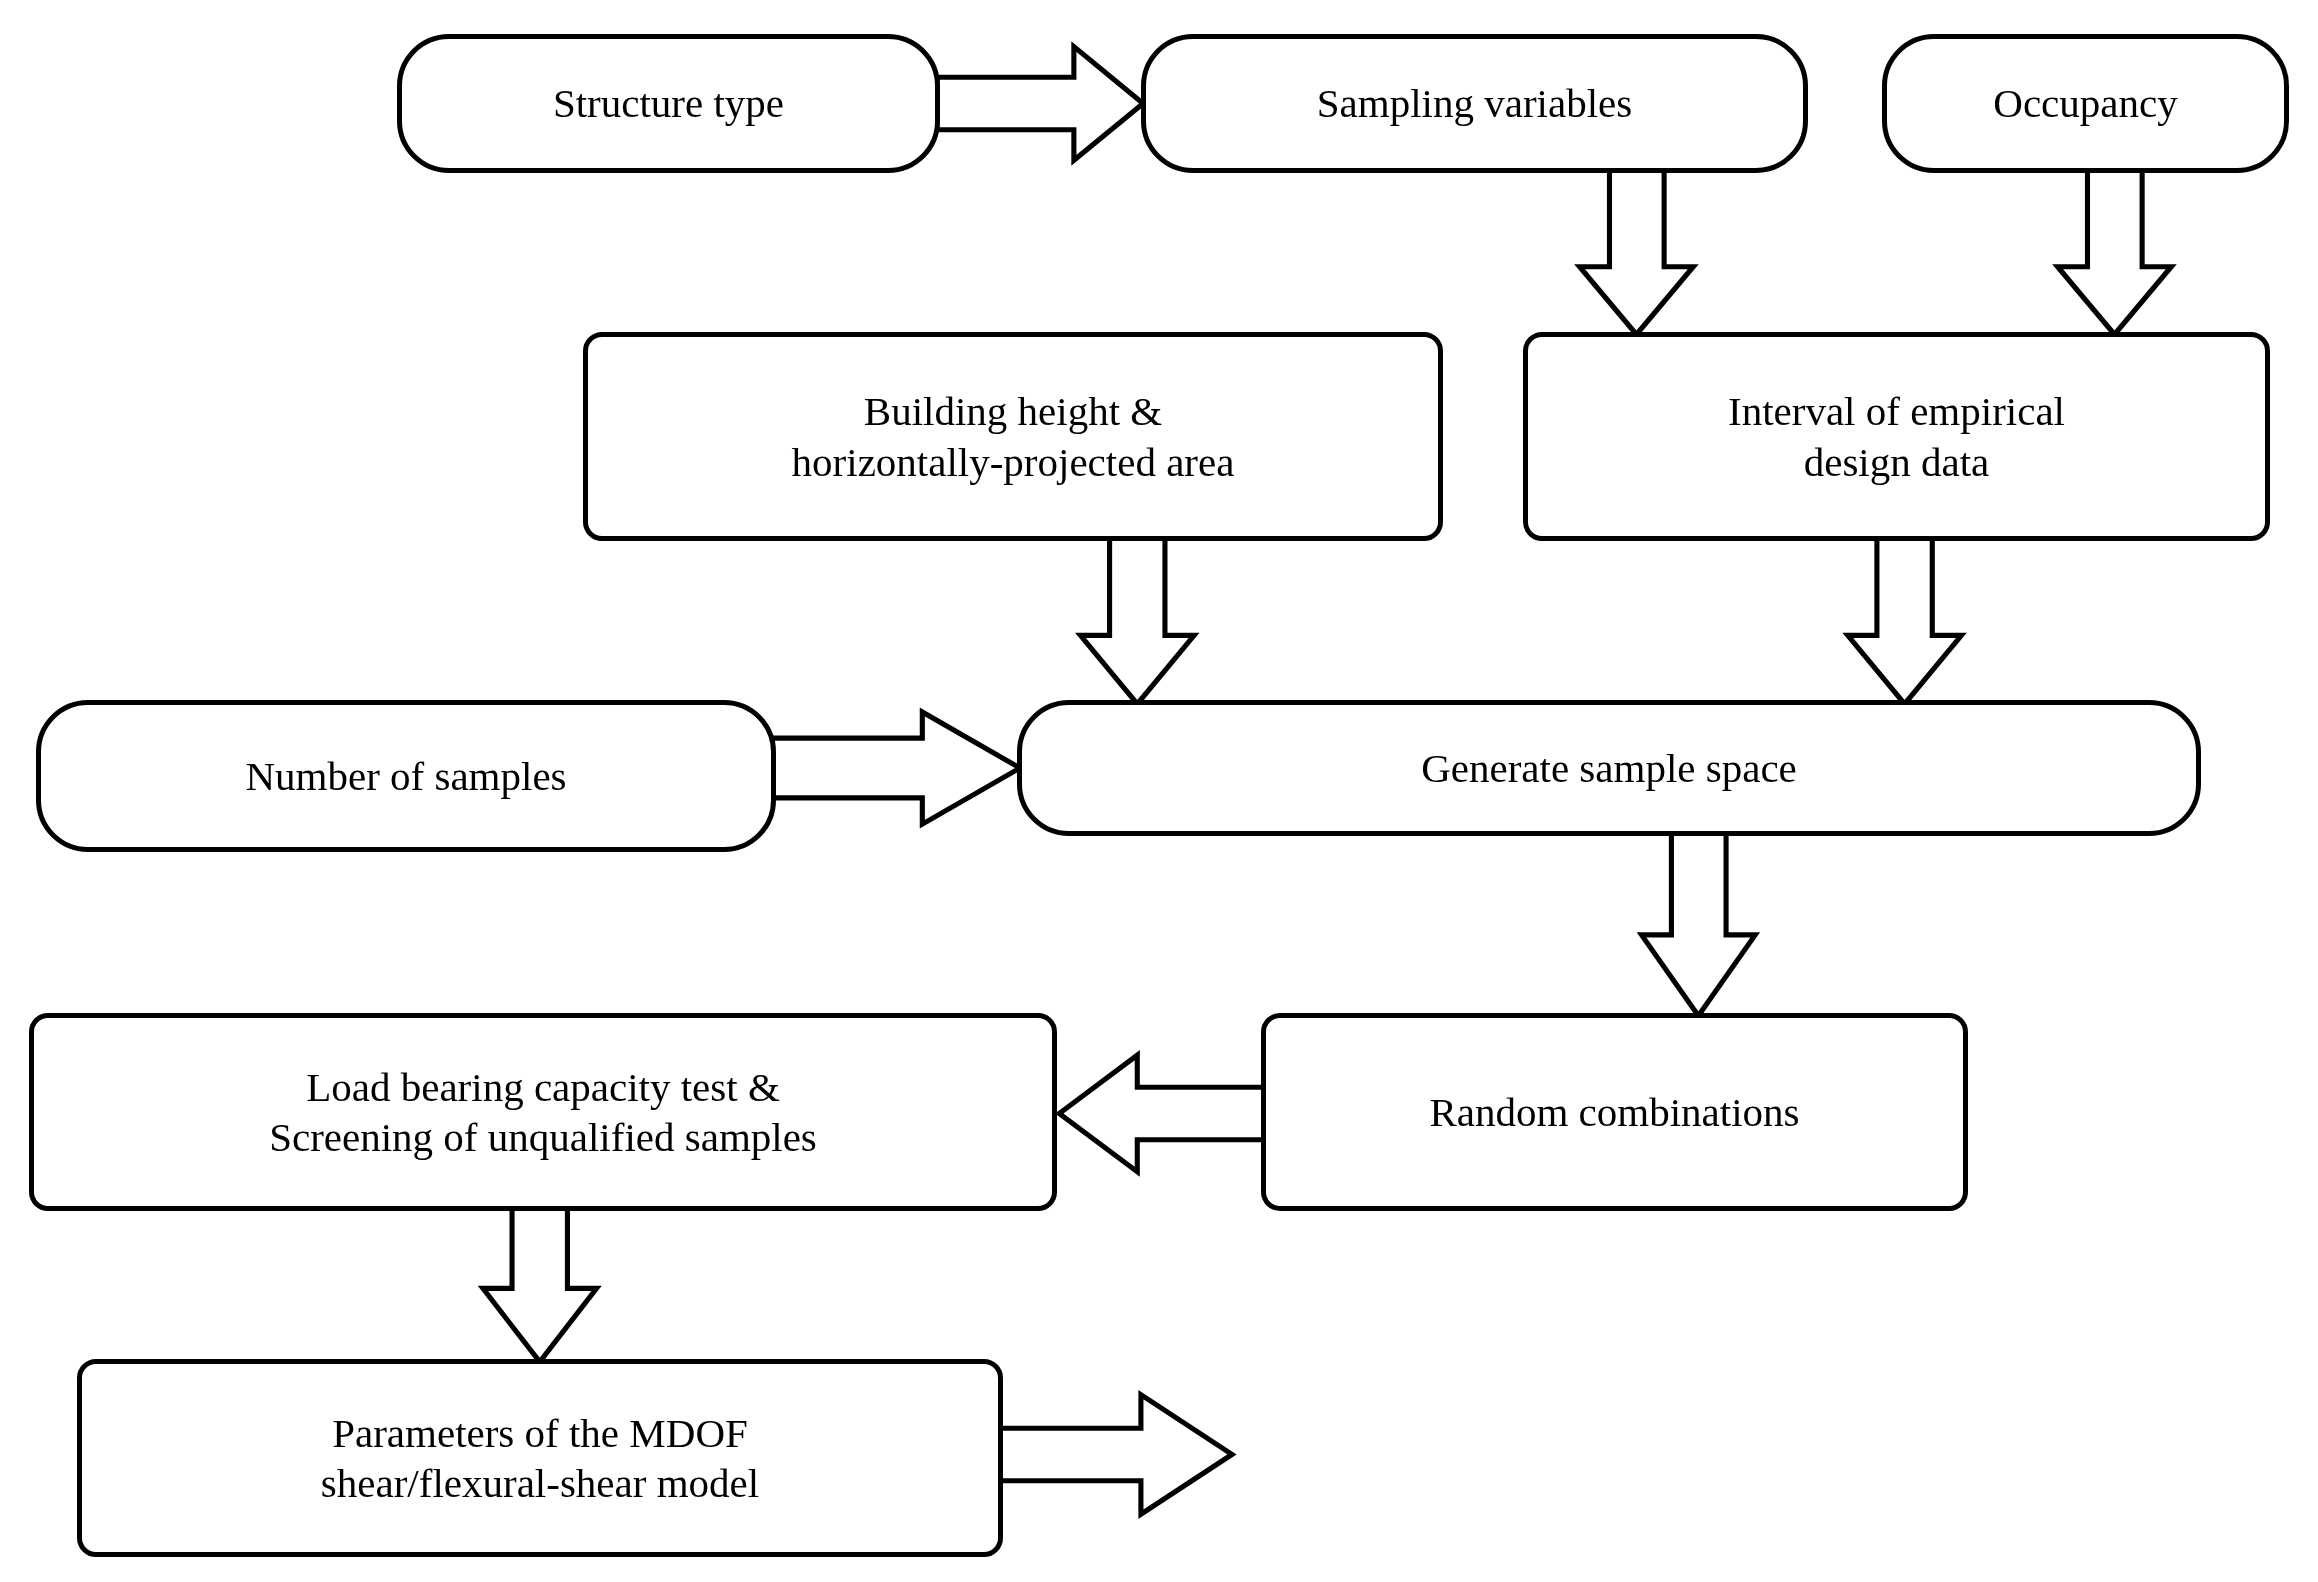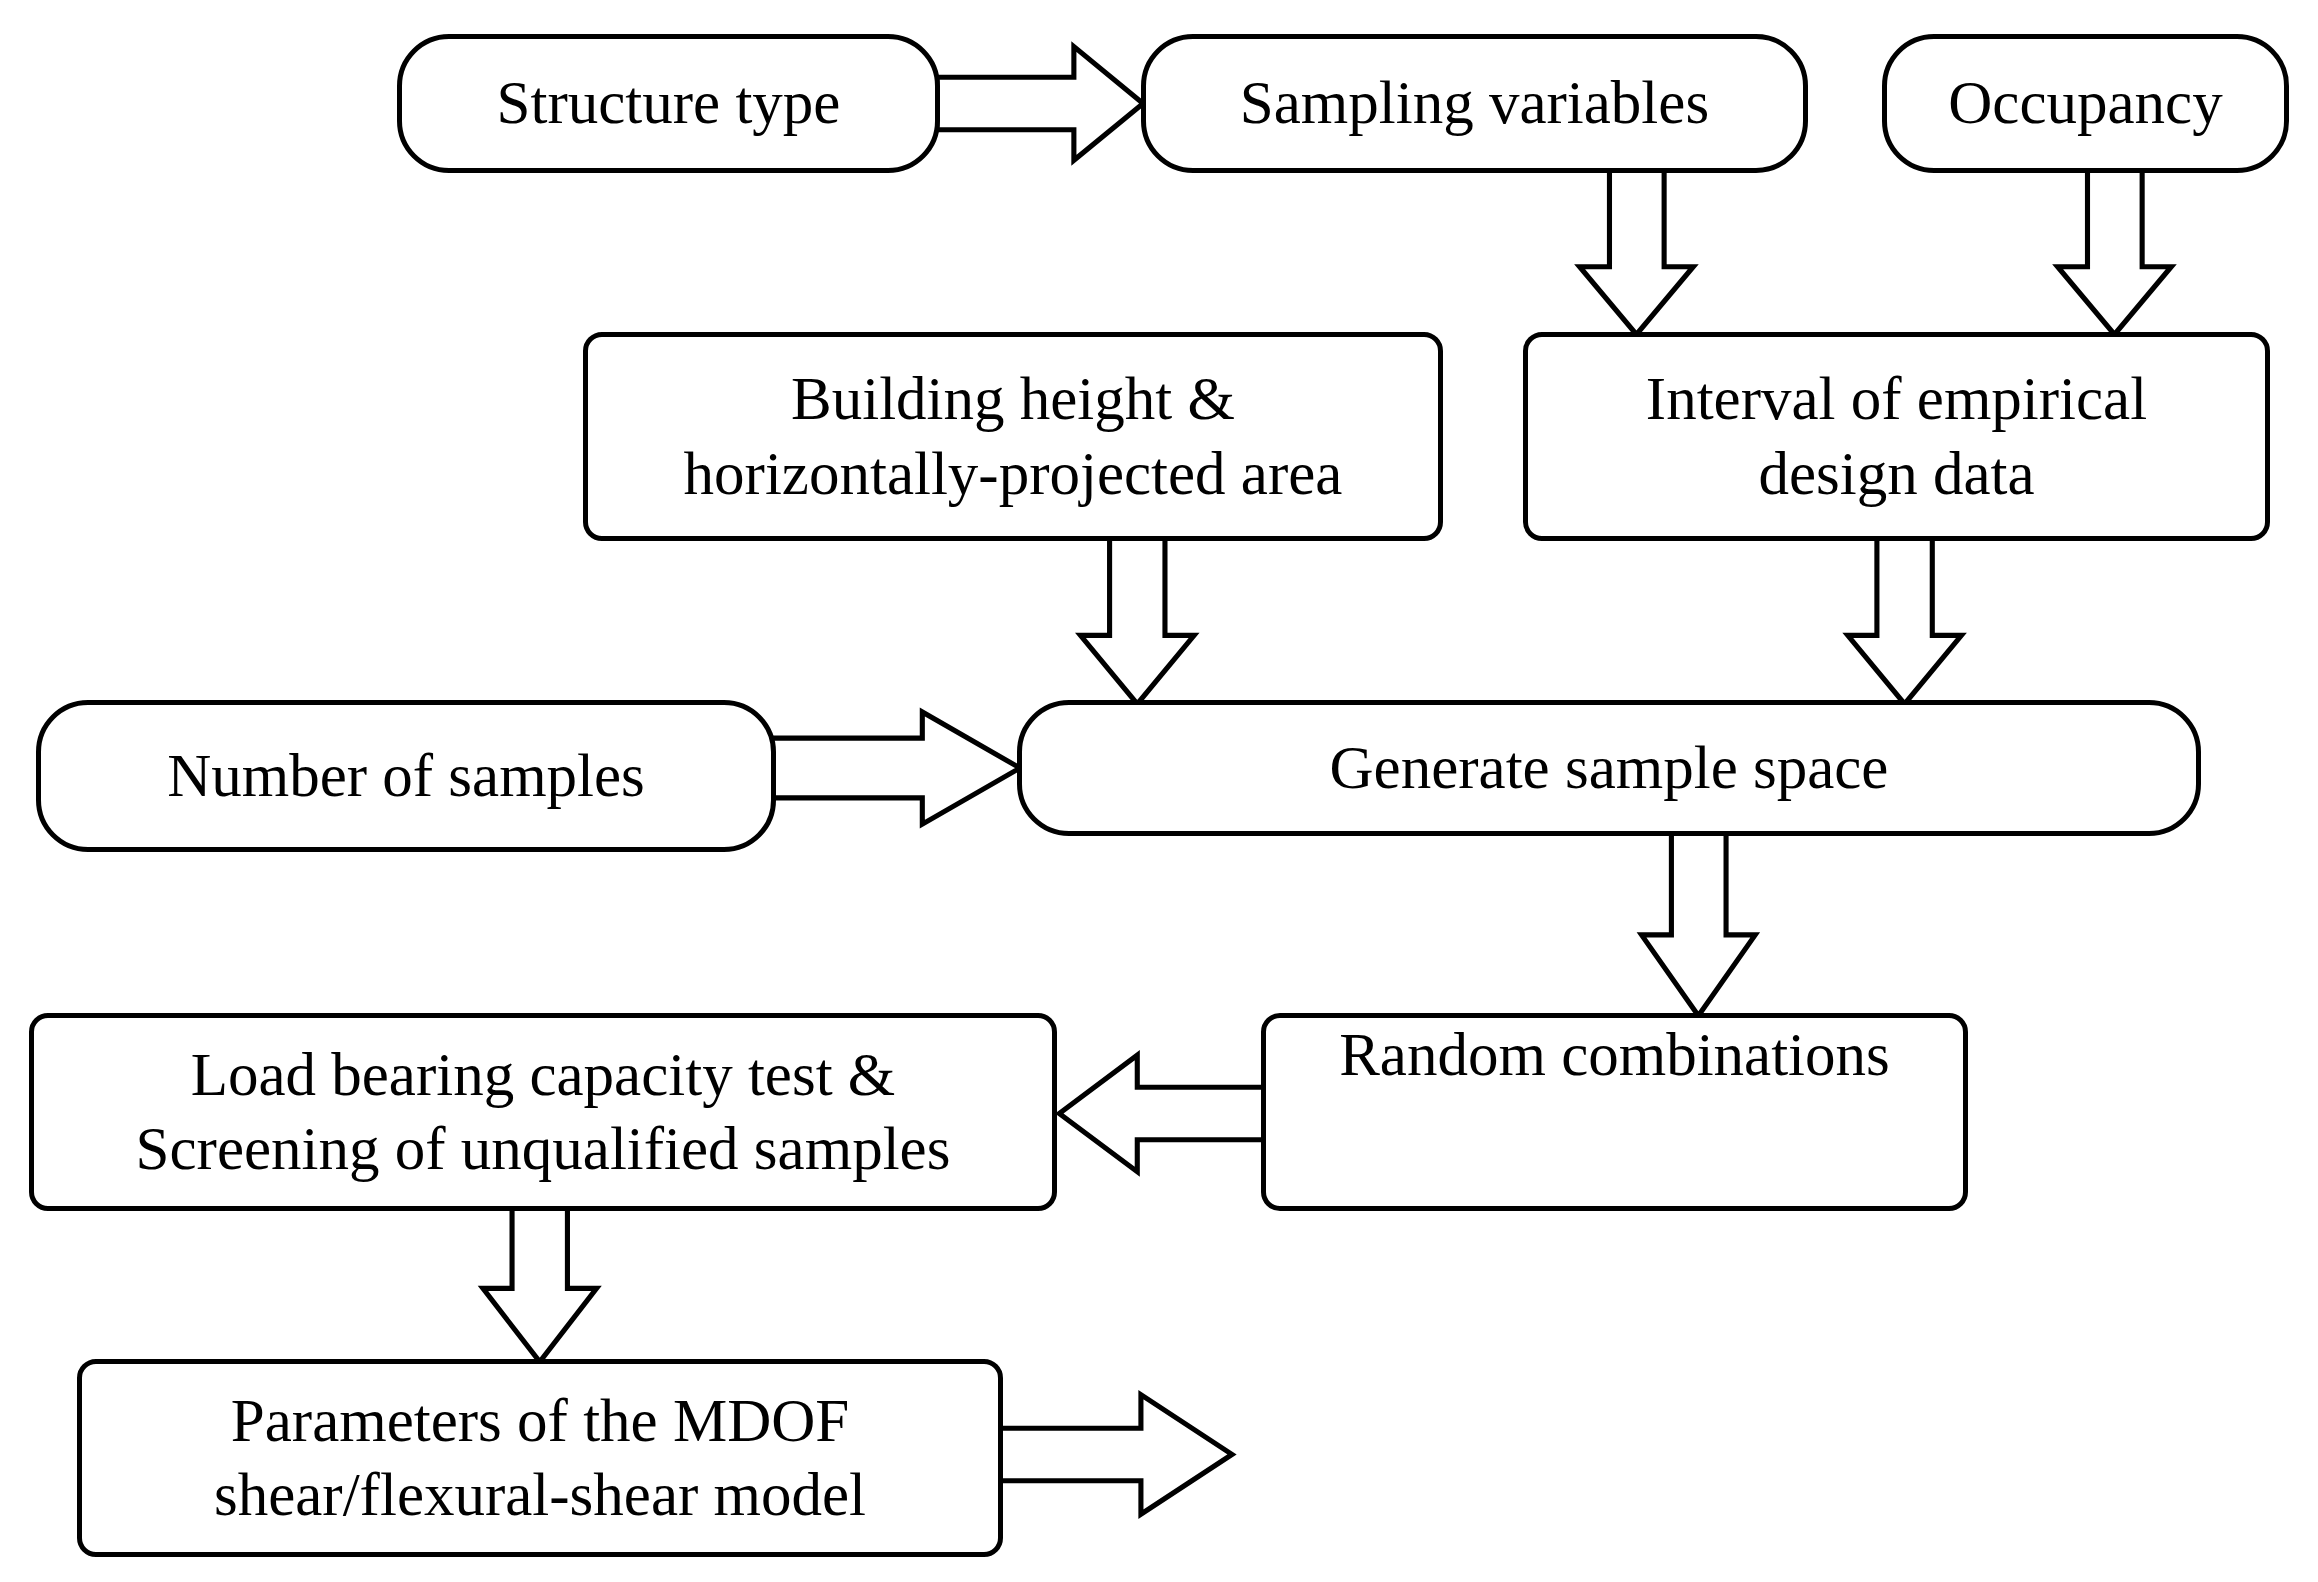--- a/index.html
+++ b/index.html
@@ -32,21 +32,21 @@
     position: absolute;
     box-sizing: border-box;
     background: #ffffff;
     border: 5.1px solid #000000;
     border-radius: 52px;
     display: flex;
     flex-direction: column;
     align-items: center;
     justify-content: center;
     text-align: center;
-    font-size: 61px;
+    font-size: 41px;
     line-height: 1.22;
     white-space: nowrap;
   }
   .node.two-line { border-radius: 19px; }
   .node.small { border-radius: 44px; }
 </style>
 </head>
 <body>
 
 <div class="stage">
@@ -102,21 +102,21 @@
 
   <div class="node" style="left:1017px; top:700px; width:1184px; height:136px;">
     <span>Generate sample space</span>
   </div>
 
   <div class="node two-line" style="left:29px; top:1013px; width:1028px; height:198px;">
     <span>Load bearing capacity test &amp;</span>
     <span>Screening of unqualified samples</span>
   </div>
 
-  <div class="node two-line" style="left:1261px; top:1013px; width:707px; height:198px;justify-content:space-between;">
+  <div class="node two-line" style="left:1261px; top:1013px; width:707px; height:198px;">
     <span>Random combinations</span>
   </div>
 
   <div class="node two-line" style="left:77px; top:1359px; width:926px; height:198px;">
     <span>Parameters of the MDOF</span>
     <span>shear/flexural-shear model</span>
   </div>
 
 
 </div>

